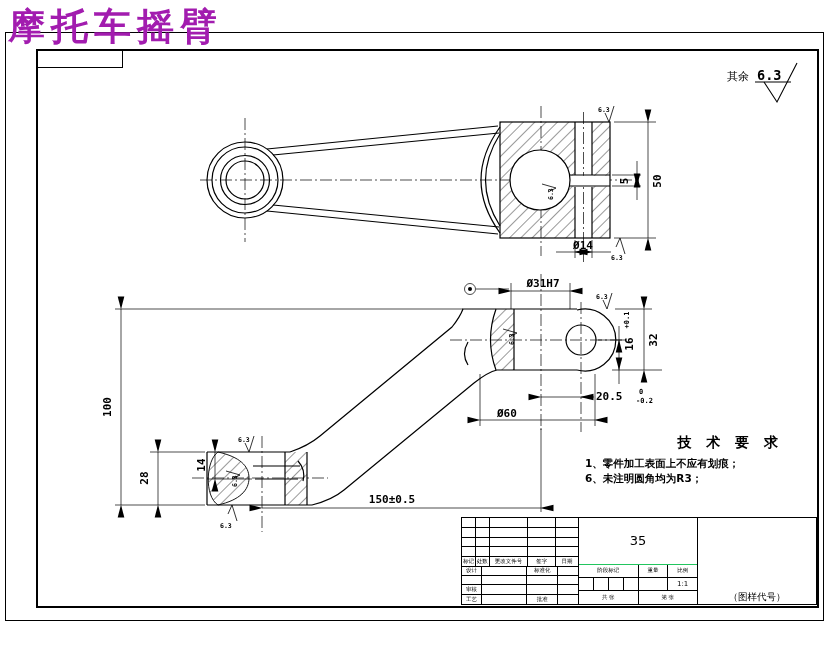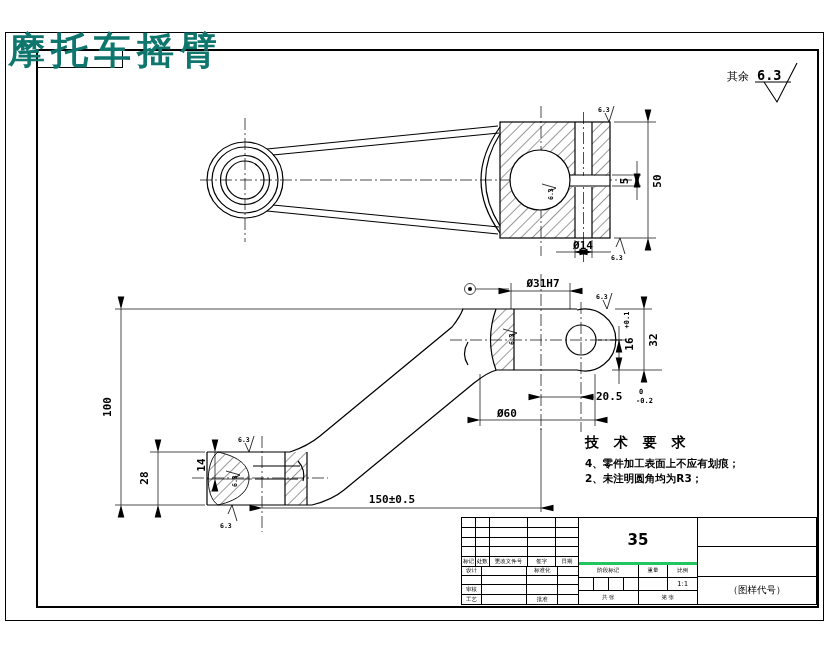--- a/index.html
+++ b/index.html
@@ -5,44 +5,44 @@
   html,body{margin:0;padding:0;background:#fff;width:830px;height:654px;overflow:hidden;
     font-family:"DejaVu Sans",sans-serif;color:#000;}
   .abs{position:absolute;}
   #stage{position:relative;width:830px;height:654px;background:#fff;}
   
   #outer-border{left:5px;top:32px;width:817px;height:587px;border:1.6px solid #000;}
   #inner-border{left:36px;top:49px;width:779px;height:555px;border:2px solid #000;}
   #corner-box{left:36px;top:49px;width:86px;height:18px;border-right:1.6px solid #000;border-bottom:1.6px solid #000;}
   
   #red-title{left:8px;top:2px;font-family:"Liberation Serif","DejaVu Serif",serif;
-    font-weight:bold;font-size:37px;color:#0f766e;letter-spacing:6px;white-space:nowrap;margin-top:24px;}
+    font-weight:bold;font-size:37px;color:#a21caf;letter-spacing:6px;white-space:nowrap;}
   
   #techreq{left:585px;top:434px;width:228px;}
-  #techreq .tr-title{font-size:14px;font-weight:bold;letter-spacing:5px;text-align:left;margin:0 30px 4px 0;}
+  #techreq .tr-title{font-size:14px;font-weight:bold;letter-spacing:5px;text-align:right;margin:0 30px 4px 0;}
   #techreq .tr-item{font-size:10.5px;font-weight:600;line-height:15px;white-space:nowrap;}
   
   #tblock{left:461px;top:517px;width:356px;height:88px;border:1.4px solid #000;display:flex;box-sizing:border-box;font-size:5.5px;}
   #tblock *{box-sizing:border-box;}
   .cell{border-right:1px solid #000;border-bottom:1px solid #000000;display:flex;align-items:center;justify-content:center;overflow:hidden;white-space:nowrap;}
   .noR{border-right:none;} .noB{border-bottom:none;}
   .tb-left{width:117px;border-right:1px solid #000;display:flex;flex-direction:column;}
   .rev-row{display:flex;height:10px;}
   .rev-row .c1{width:14px;} .rev-row .c2{width:14px;} .rev-row .c3{width:39px;} .rev-row .c4{width:28px;} .rev-row .c5{width:22px;}
   .sig-row{display:flex;height:9.5px;}
   .sig-row .s1{width:20px;} .sig-row .s2{width:46px;} .sig-row .s3{width:31px;} .sig-row .s4{width:20px;}
   .tb-mid{width:119px;border-right:1px solid #000;display:flex;flex-direction:column;}
-  .mat-cell{height:48px;border-bottom:3px solid #22c55e;display:flex;align-items:center;justify-content:center;font-size:15px;font-weight:bold;}
+  .mat-cell{height:48px;border-bottom:1px solid #22c55e;display:flex;align-items:center;justify-content:center;font-size:13px;}
   .mid-hrow{display:flex;height:13px;}
   .mid-hrow .m1{width:60px;} .mid-hrow .m2{width:30px;} .mid-hrow .m3{width:29px;}
   .mid-vrow{display:flex;height:14px;}
   .mid-vrow .v{width:15px;} .mid-vrow .m2{width:30px;} .mid-vrow .m3{width:29px;font-size:7px;}
   .mid-brow{display:flex;height:13px;}
   .mid-brow .b1{width:60px;} .mid-brow .b2{width:59px;}
-  .tb-right{flex:1;display:flex;flex-direction:column;}
+  .tb-right{flex:1;display:flex;flex-direction:row;align-items:flex-end;}
   .r1{height:29px;border-bottom:1px solid #000;}
   .r2{height:30px;border-bottom:1px solid #000;}
   .r3{flex:1;display:flex;align-items:center;justify-content:center;font-size:9.5px;}
   svg{position:absolute;left:0;top:0;}
   svg text{font-family:"DejaVu Sans Mono","DejaVu Sans",monospace;}
   .dt{font-size:11px;font-weight:600;}
   .dts{font-size:7px;font-weight:600;}
   .rg{font-size:6.5px;font-weight:600;}
   .cjk{font-family:"DejaVu Sans",sans-serif;}
 </style>
@@ -274,22 +274,22 @@
       <text x="757" y="80" font-size="13.5" font-weight="bold" fill="#000" stroke="none">6.3</text>
       <g stroke-width="1.1">
         <line x1="755" y1="82" x2="791" y2="82"></line>
         <path d="M764,82 L777,102 L797,63"></path>
       </g>
     </g>
   </svg>
 
   <div class="abs" id="techreq">
     <div class="tr-title">技 术 要 求</div>
-    <div class="tr-item">4、零件加工表面上不应有划痕；</div>
-    <div class="tr-item">2、未注明圆角均为R3；</div>
+    <div class="tr-item">1、零件加工表面上不应有划痕；</div>
+    <div class="tr-item">6、未注明圆角均为R3；</div>
   </div>
 
   <div class="abs" id="tblock">
     <div class="tb-left">
       <div class="rev-row">
           <div class="cell c1"></div>
           <div class="cell c2"></div>
           <div class="cell c3"></div>
           <div class="cell c4"></div>
           <div class="cell c5 noR"></div>

